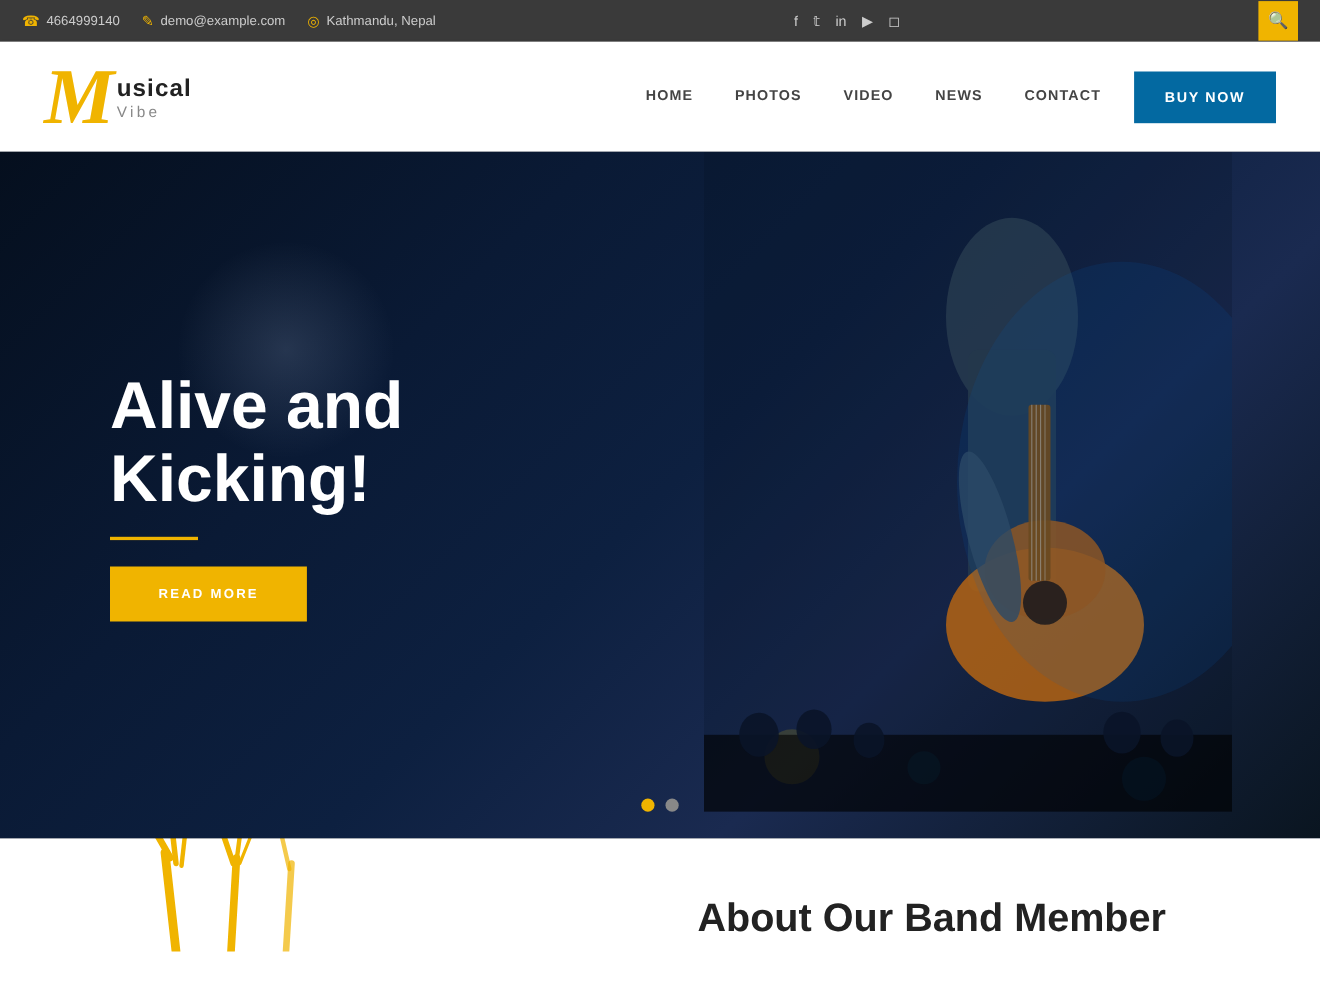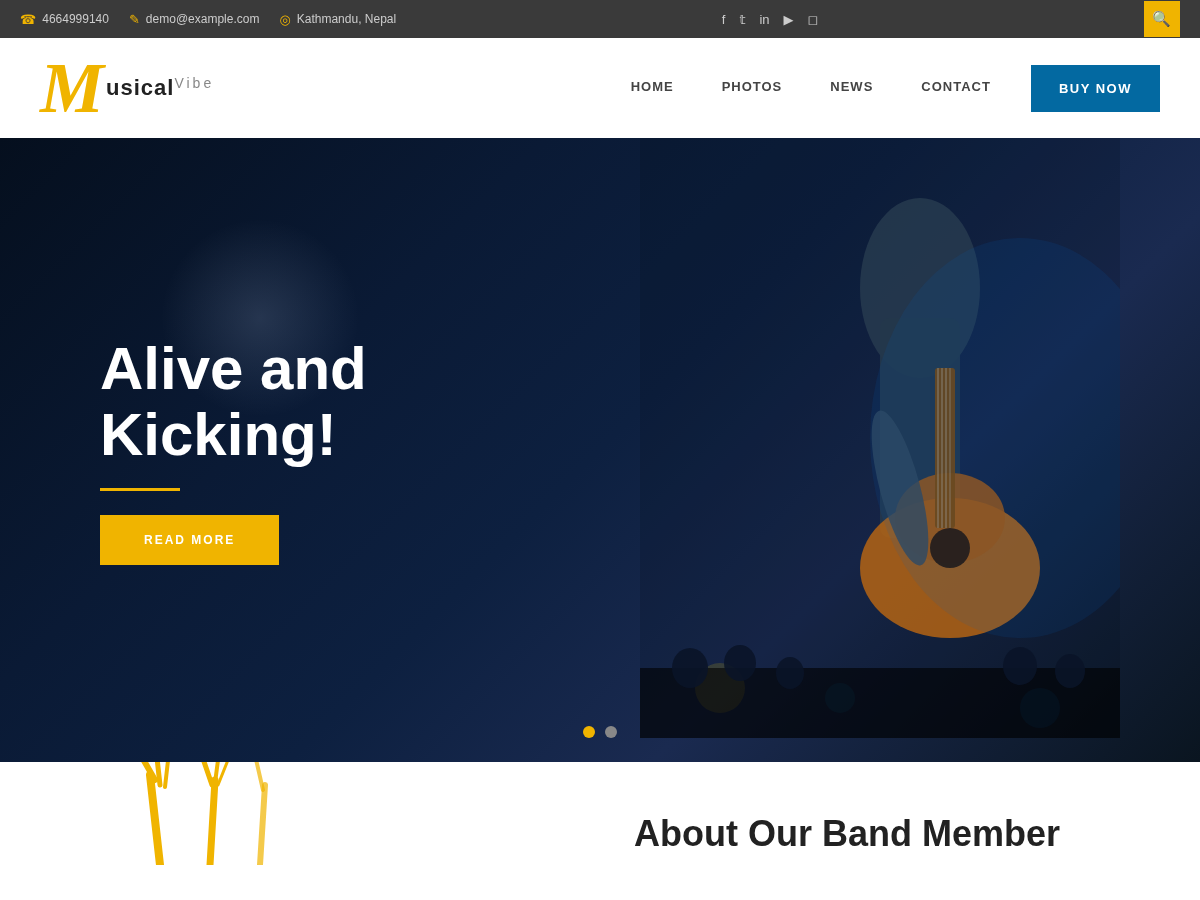--- a/index.html
+++ b/index.html
@@ -76,41 +76,41 @@
     .logo-m {
       font-size: 72px;
       font-weight: 900;
       color: #f0b400;
       line-height: 1;
       font-family: Georgia, serif;
       font-style: italic;
     }
     .logo-text {
       display: flex;
-      flex-direction: row;
+      flex-direction: column;
       justify-content: flex-start;
       margin-left: 2px;
     }
     .logo-text-main {
       font-size: 22px;
       font-weight: 700;
       color: #222;
       letter-spacing: 1px;
       line-height: 1.2;
     }
     .logo-text-sub {
       font-size: 14px;
       color: #888;
       letter-spacing: 3px;
       font-weight: 400;
     }
     .nav {
       display: flex;
       align-items: center;
-      gap: 12px;
+      gap: 2px;
     }
     .nav-item {
       padding: 0 18px;
       font-size: 13px;
       font-weight: 700;
       letter-spacing: 1px;
       color: #444;
       text-decoration: none;
       cursor: pointer;
       display: flex;
@@ -291,20 +291,21 @@
     <div class="logo-text">
       <span class="logo-text-main">
         <span>usical</span>
       </span>
       <span class="logo-text-sub">Vibe</span>
     </div>
   </div>
   <nav class="nav">
     <a class="nav-item" href="#">HOME</a>
     <a class="nav-item" href="#">PHOTOS</a>
+    <a class="nav-item" href="#">VIDEO</a>
     <a class="nav-item" href="#">NEWS</a>
     <a class="nav-item" href="#">CONTACT</a>
     <button class="buy-now-btn">BUY NOW</button>
   </nav>
 </div>
 
 <div class="hero">
   <div class="hero-concert-bg"></div>
   <div class="spotlight"></div>
 

